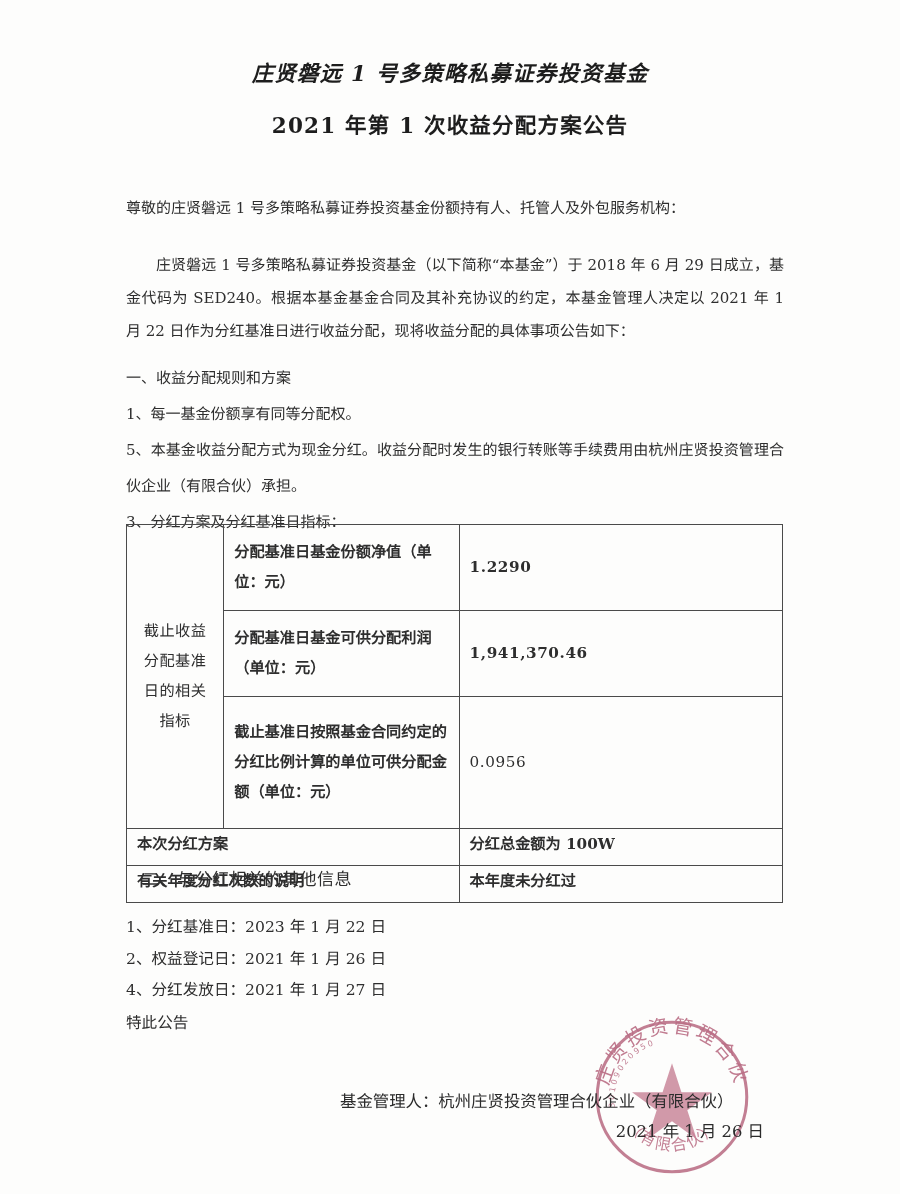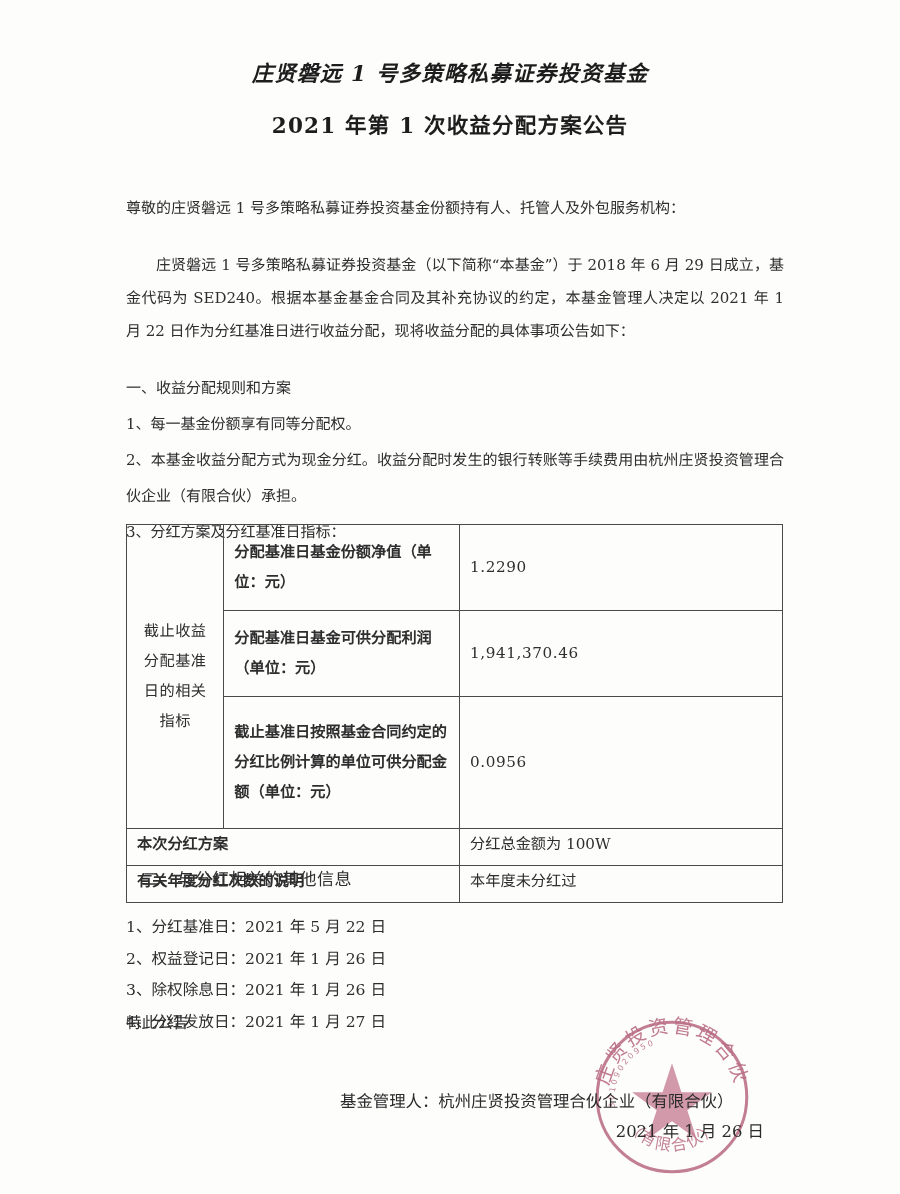--- a/index.html
+++ b/index.html
@@ -41,21 +41,21 @@
     left: 126px;
     width: 658px;
     top: 192px;
     font-size: 15px;
     line-height: 33px;
     color: #2e2e2e;
     text-align: justify;
   }
   .para { margin: 0; }
   .para.salutation { margin-bottom: 24px; }
-  .para.indent { text-indent: 2em; margin-bottom: 22px; }
+  .para.indent { text-indent: 2em; margin-bottom: 12px; }
   .para.tight { margin: 0; line-height: 36px; }
 
   
   .dividend-table {
     position: absolute;
     left: 126px;
     top: 524px;
     width: 657px;
     border-collapse: collapse;
     font-size: 15.2px;
@@ -70,21 +70,21 @@
   }
   .col-group {
     width: 82px;
     text-align: center;
     line-height: 34px;
     padding: 6px 4px;
     letter-spacing: 0.5px;
   }
   .col-label { width: 232px; font-weight: bold; }
   .col-value { width: 320px; vertical-align: top; }
-  .col-value.mid { vertical-align: middle; }
+  .col-value.mid { vertical-align: middle; font-weight: bold; }
   .row-tall td { height: 66px; }
   .row-xtall td { height: 112px; }
   .row-flat td { height: 30px; padding-top: 0; padding-bottom: 6px; }
   .num {
     font-family: "DejaVu Serif", "Liberation Serif", serif;
     letter-spacing: 0.6px;
   }
   .value-top { padding-top: 8px; }
 
   
@@ -147,21 +147,21 @@
 <div id="page">
 
   <div class="doc-title title-line-1">庄贤磐远 1 号多策略私募证券投资基金</div>
   <div class="doc-title title-line-2">2021 年第 1 次收益分配方案公告</div>
 
   <div class="body-block">
     <p class="para salutation">尊敬的庄贤磐远 1 号多策略私募证券投资基金份额持有人、托管人及外包服务机构：</p>
     <p class="para indent">庄贤磐远 1 号多策略私募证券投资基金（以下简称“本基金”）于 2018 年 6 月 29 日成立，基金代码为 SED240。根据本基金基金合同及其补充协议的约定，本基金管理人决定以 2021 年 1 月 22 日作为分红基准日进行收益分配，现将收益分配的具体事项公告如下：</p>
     <p class="para tight">一、收益分配规则和方案</p>
     <p class="para tight">1、每一基金份额享有同等分配权。</p>
-    <p class="para tight">2、本基金收益分配方式为现金分红。收益分配时发生的银行转账等手续费用由杭州庄贤投资管理合伙企业（有限合伙）承担。</p>
+    <p class="para tight">5、本基金收益分配方式为现金分红。收益分配时发生的银行转账等手续费用由杭州庄贤投资管理合伙企业（有限合伙）承担。</p>
     <p class="para tight">3、分红方案及分红基准日指标：</p>
   </div>
 
   <table class="dividend-table">
     <tbody>
       <tr class="row-tall">
         <td class="col-group" rowspan="3">截止收益分配基准日的相关指标</td>
         <td class="col-label">分配基准日基金份额净值（单位：元）</td>
         <td class="col-value mid num">1.2290</td>
       </tr>
@@ -181,23 +181,22 @@
         <td class="col-label" colspan="2">有关年度分红次数的说明</td>
         <td class="col-value mid">本年度未分红过</td>
       </tr>
     </tbody>
   </table>
 
   <div class="after-table">
     <div class="gap-block"></div>
     <p class="section-head">二、与分红相关的其他信息</p>
     <ul class="info-list">
-      <li>1、分红基准日：2021 年 5 月 22 日</li>
+      <li>1、分红基准日：2023 年 1 月 22 日</li>
       <li>2、权益登记日：2021 年 1 月 26 日</li>
-      <li>3、除权除息日：2021 年 1 月 26 日</li>
       <li>4、分红发放日：2021 年 1 月 27 日</li>
     </ul>
   </div>
 
   <div class="notice-line">特此公告</div>
 
   <svg class="seal" viewBox="0 0 200 200">
     <defs>
       <path id="arcTop" d="M 28,100 A 72,72 0 0 1 172,100"></path>
       <path id="arcBottom" d="M 40,100 A 60,60 0 0 0 160,100"></path>

